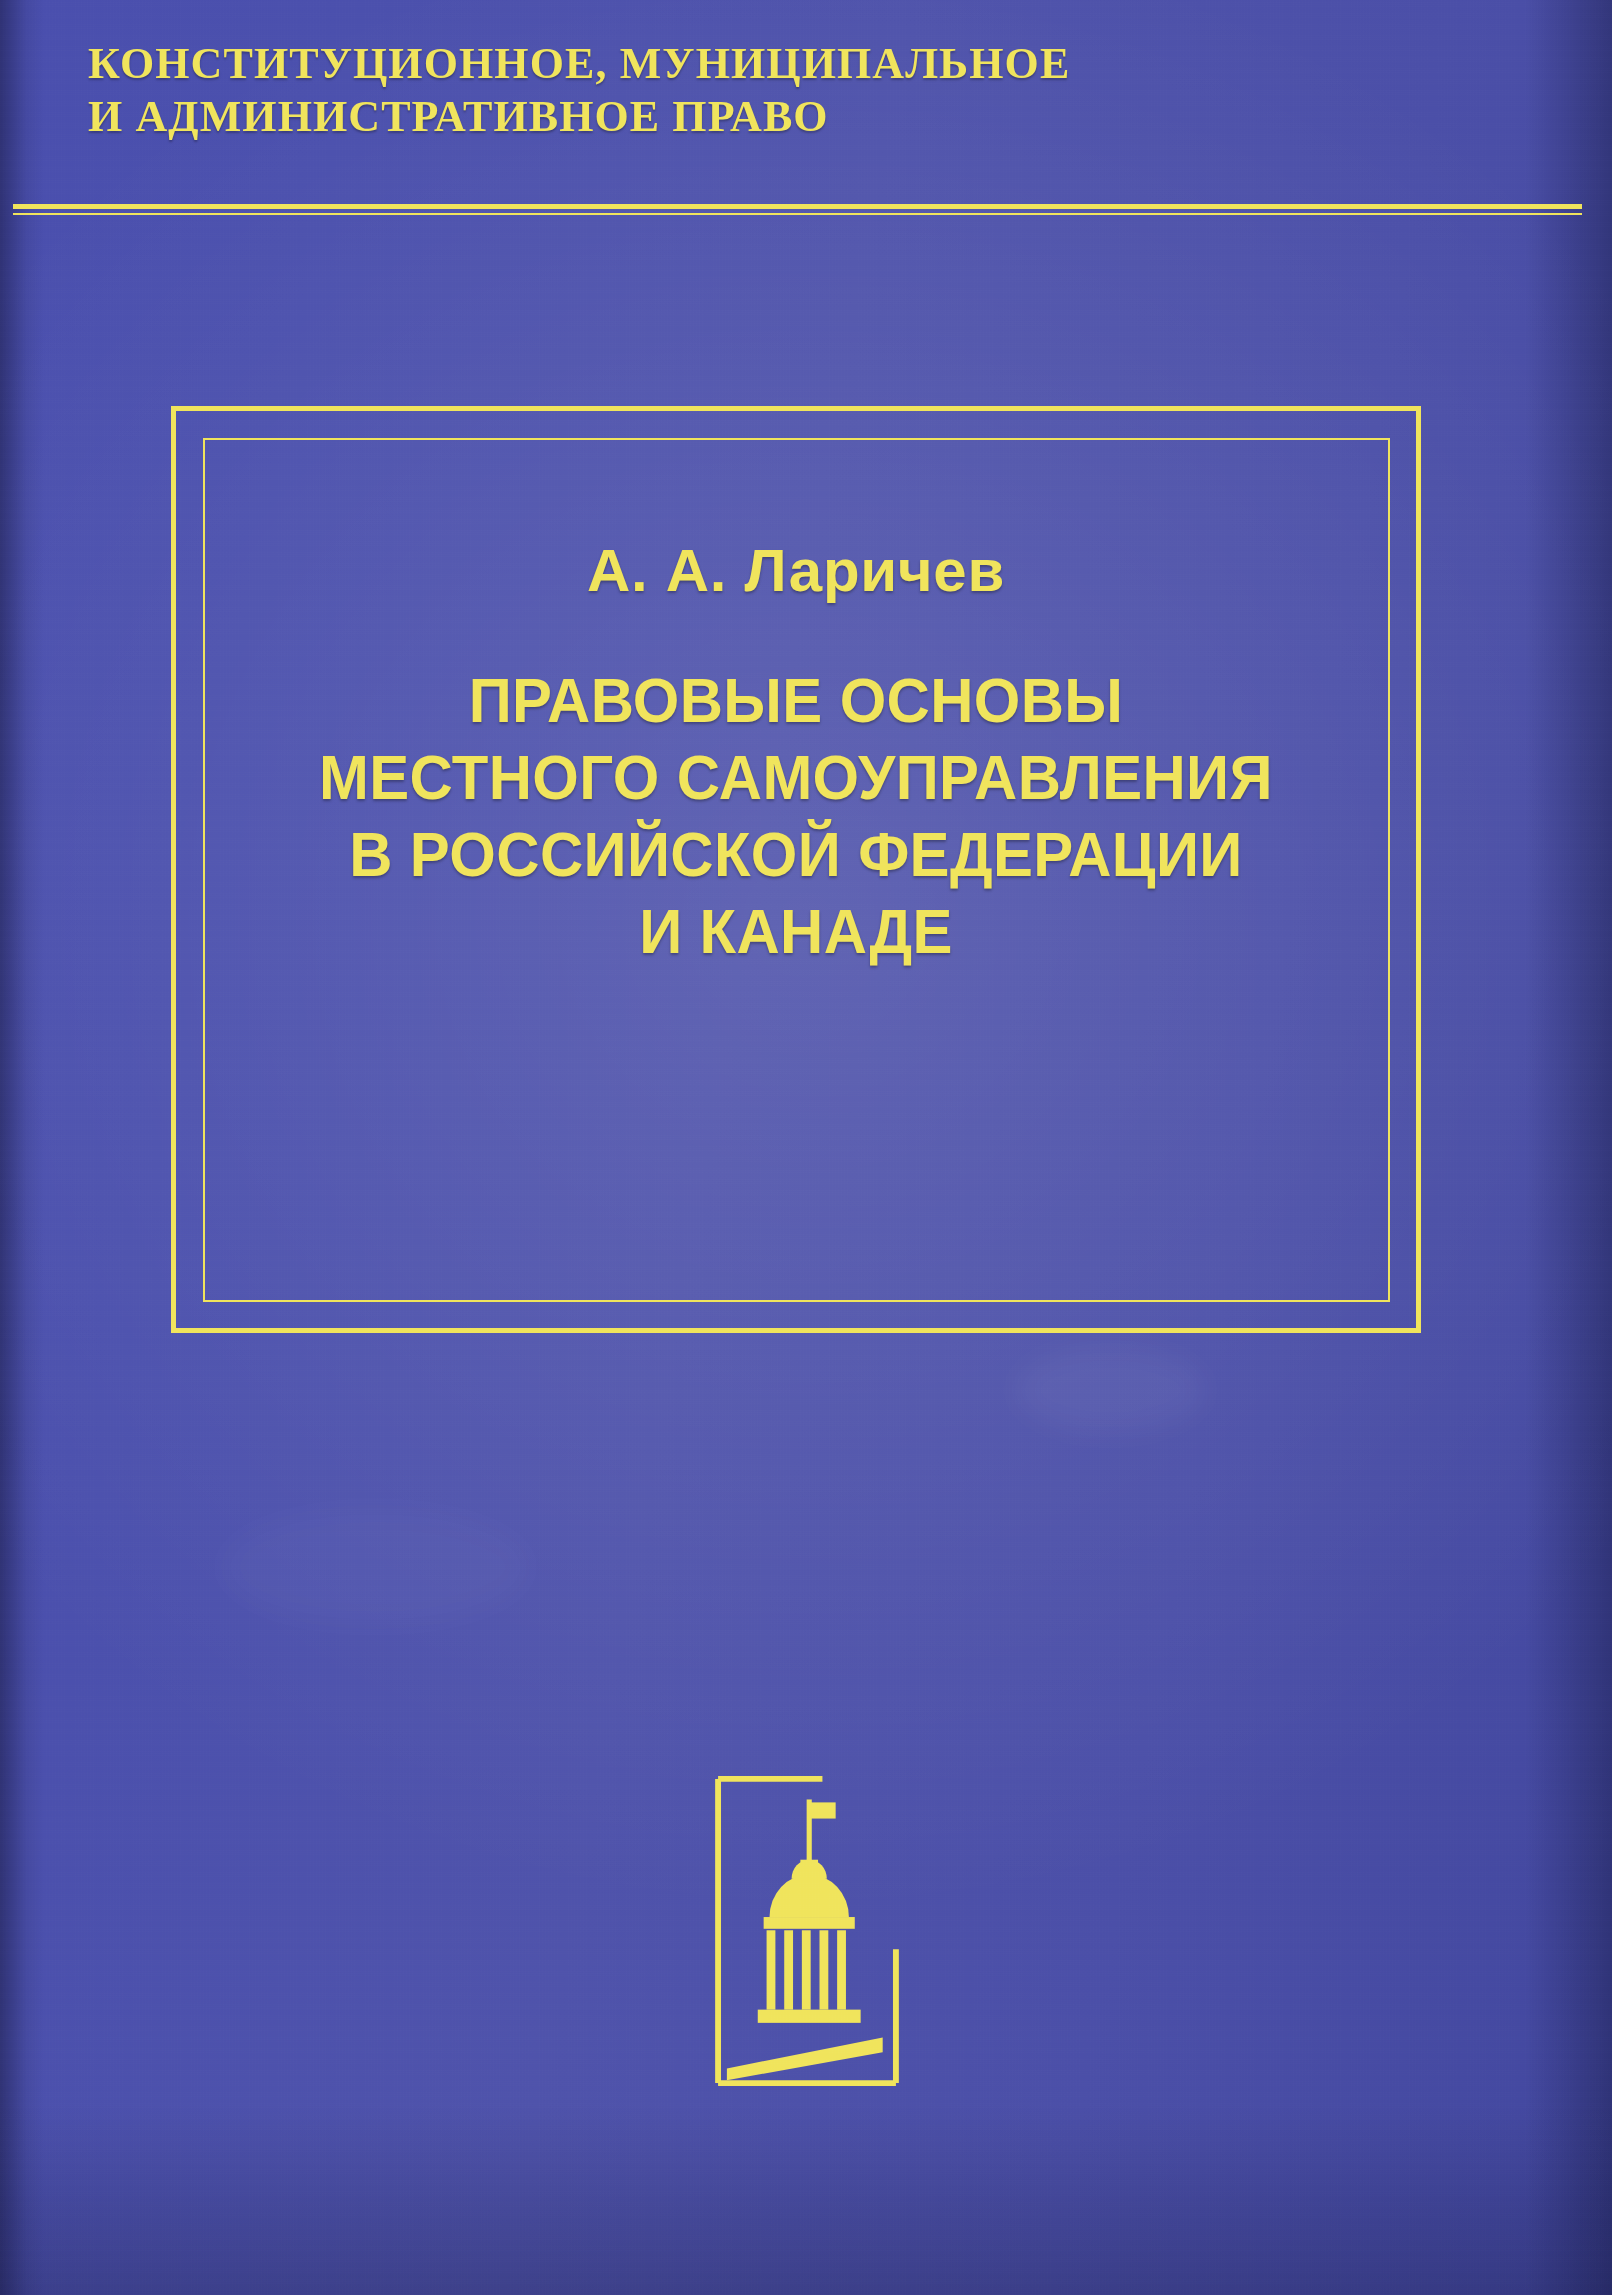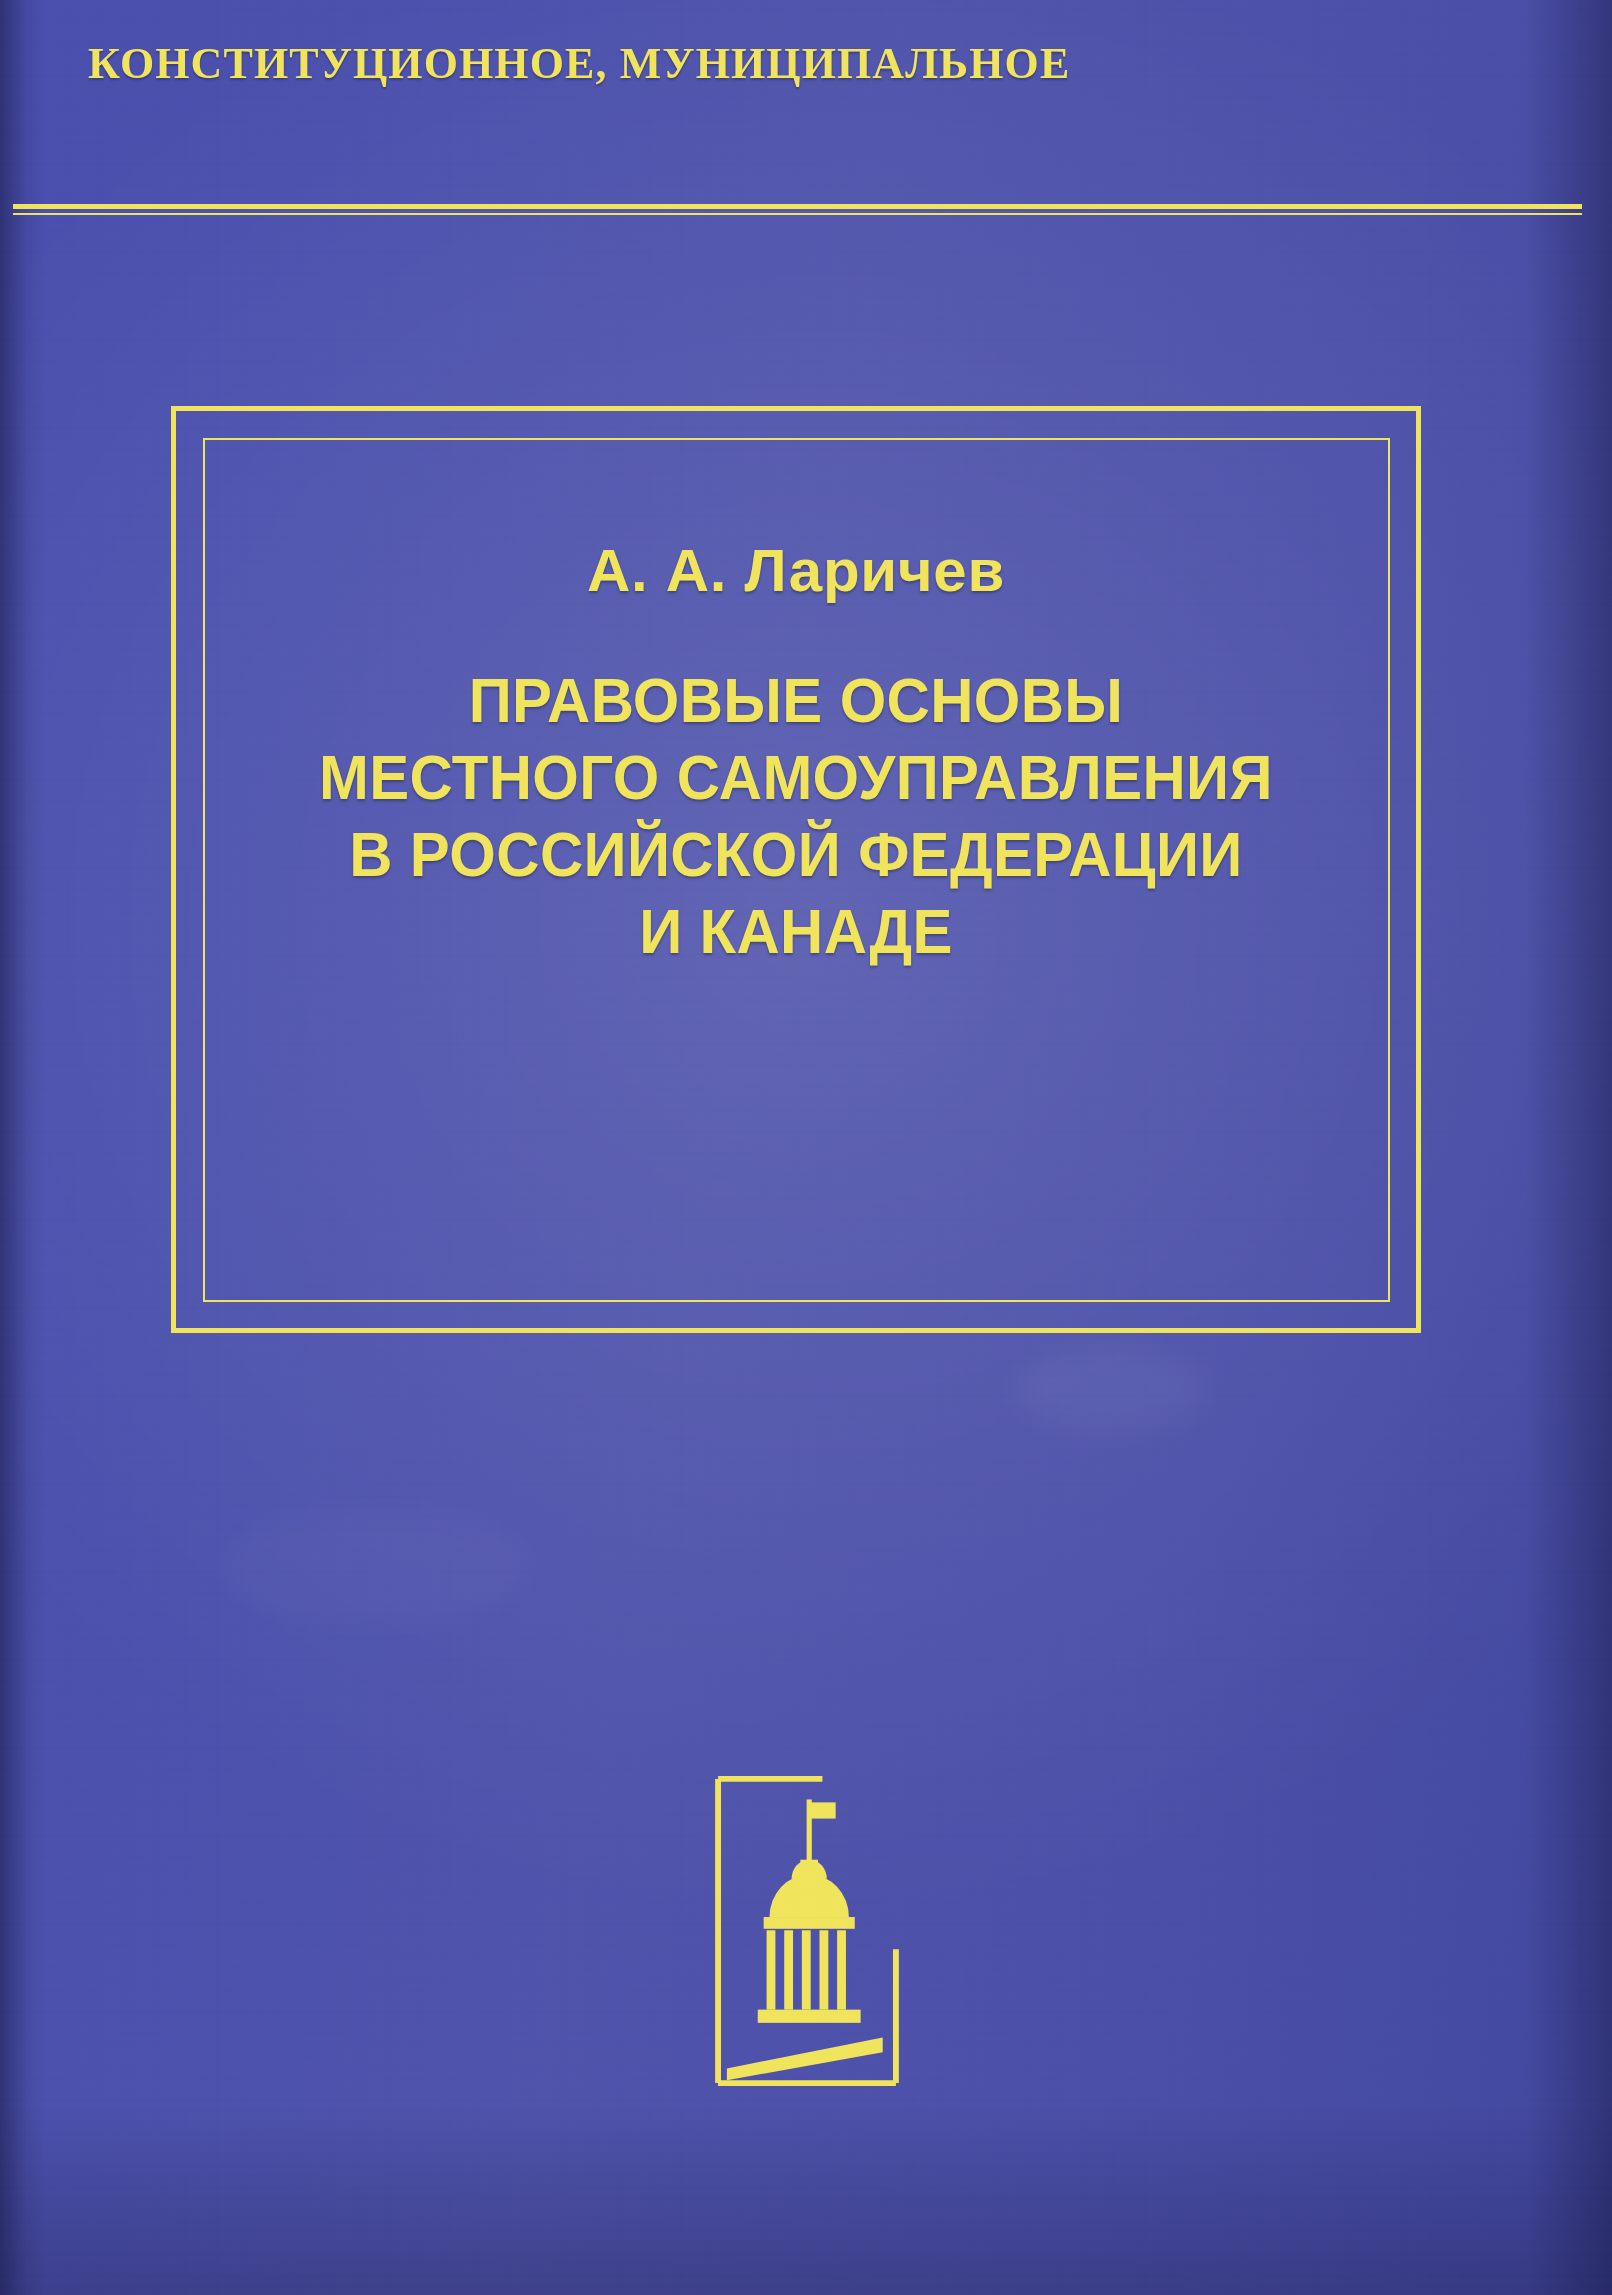--- a/index.html
+++ b/index.html
@@ -170,20 +170,21 @@
 <div class="cover">
   <div class="spine-shade"></div>
   <div class="right-shade"></div>
   <div class="bottom-shade"></div>
 
   <div class="blotch" style="left:1015px; top:1346px; width:191px; height:88px;"></div>
   <div class="blotch" style="left:221px; top:1508px; width:309px; height:118px; opacity:.6;"></div>
 
   <div class="series">
     <div class="series-line">КОНСТИТУЦИОННОЕ, МУНИЦИПАЛЬНОЕ</div>
+    <div class="series-line">И АДМИНИСТРАТИВНОЕ ПРАВО</div>
   </div>
   <div class="series-rules">
     <div class="r1"></div>
     <div class="r2"></div>
   </div>
 
   <div class="frame-outer">
     <div class="frame-inner"></div>
     <div class="title-stack">
       <div class="author">А. А. Ларичев</div>

